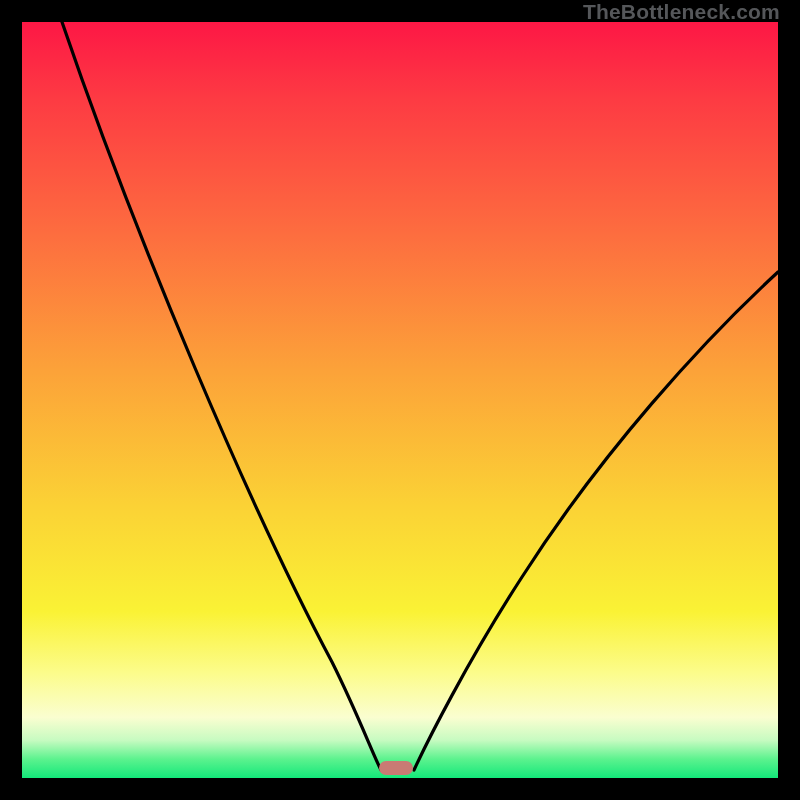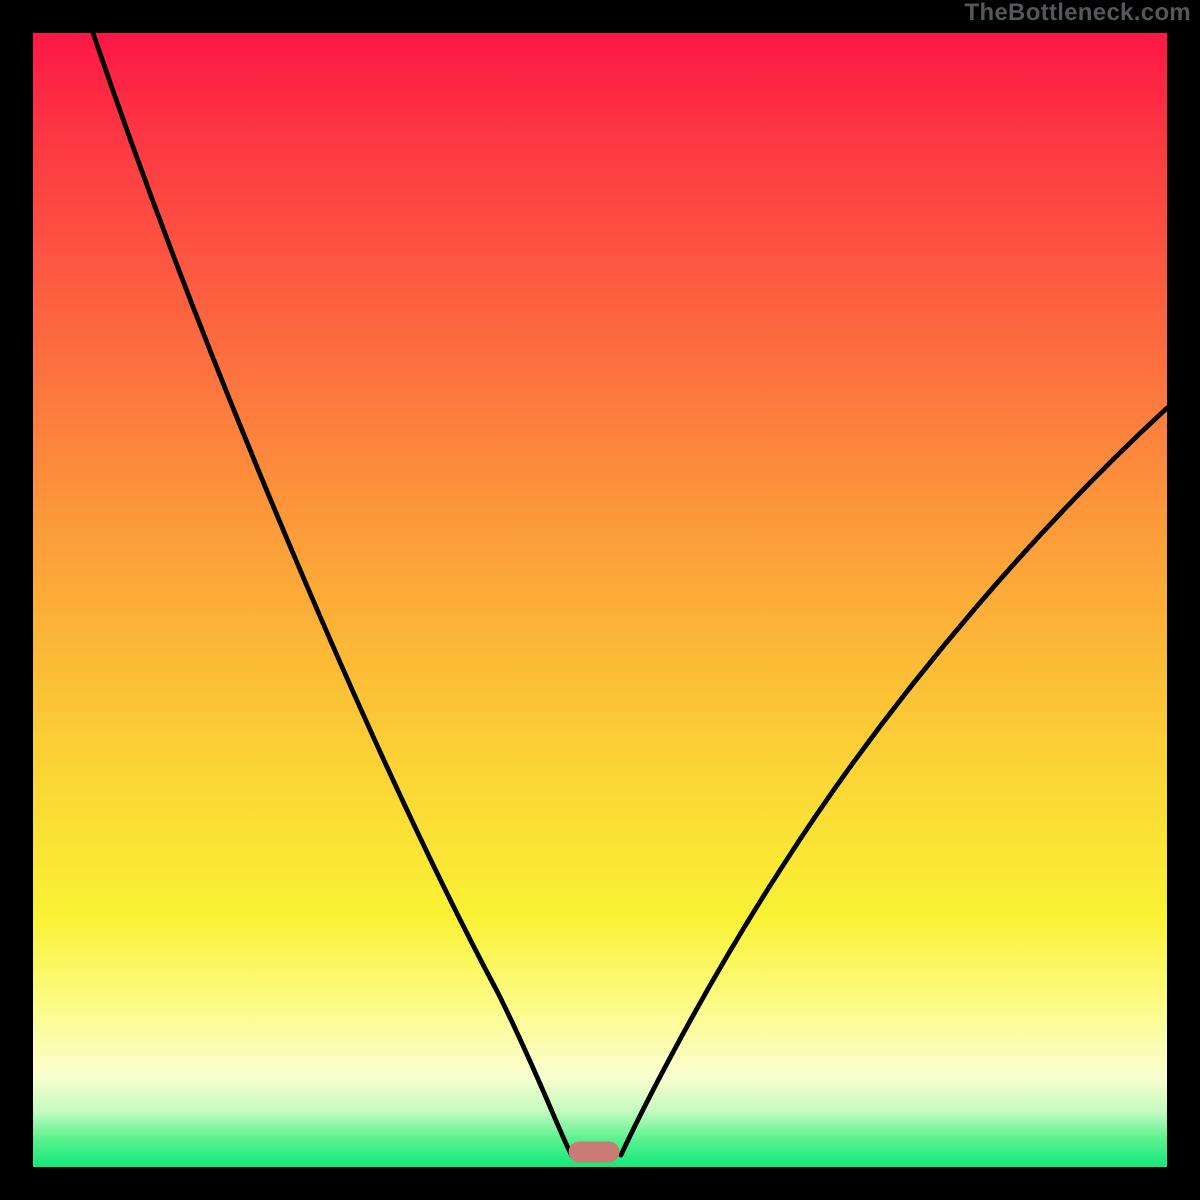--- a/index.html
+++ b/index.html
@@ -34,23 +34,23 @@
       #fcfc8a 86%,
       #fafed0 92%,
       #c7fbc1 95%,
       #5cf28e 97.5%,
       #13e87a 100%
     );
   }
   .watermark {
     position: absolute;
     top: 0px;
-    right: 6px;
+    right: 20px;
     font-family: Arial, Helvetica, sans-serif;
-    font-size: 16px;
+    font-size: 21px;
     font-weight: 600;
     color: #55575a;
     letter-spacing: 0.2px;
     user-select: none;
   }
   svg.curve {
     position: absolute;
     left: 0;
     top: 0;
     width: 756px;

